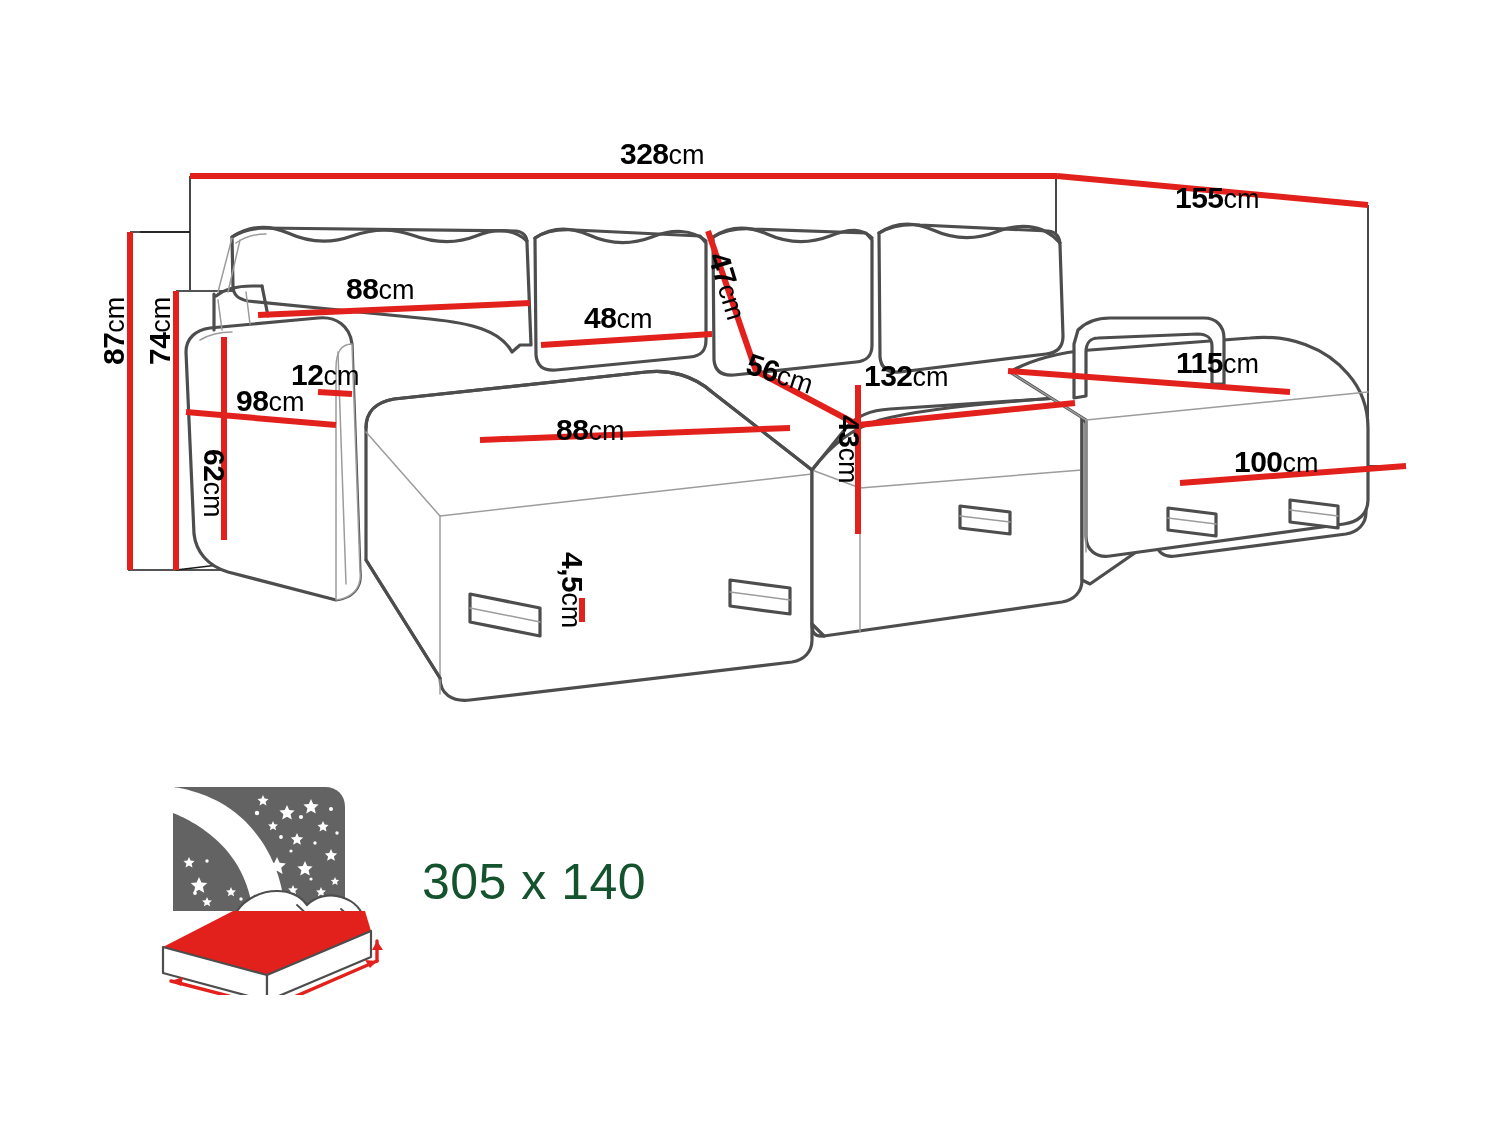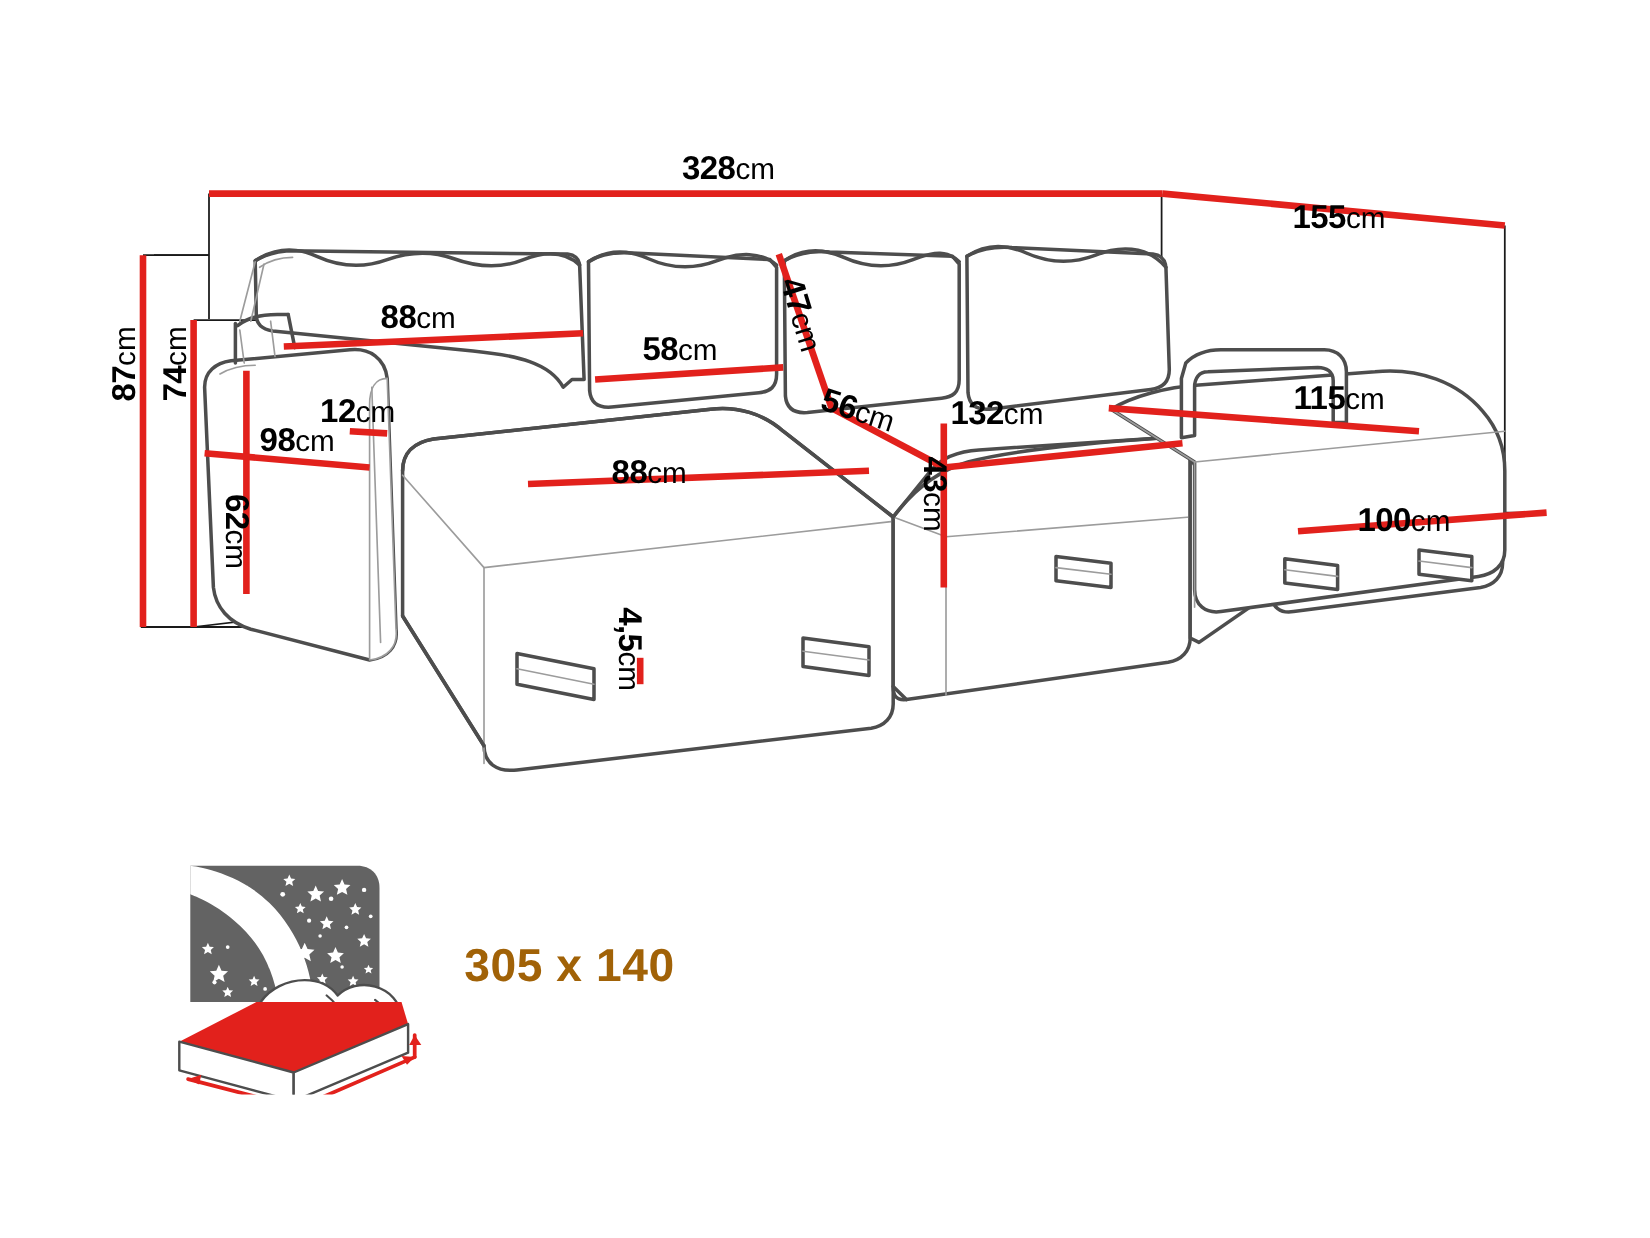--- a/index.html
+++ b/index.html
@@ -26,23 +26,23 @@
     font-size:30px;
     letter-spacing:-0.5px;
   }
   .dimlabel .unit{
     font-weight:normal;
     font-size:27px;
     letter-spacing:0px;
   }
   .bedlabel{
     position:absolute;
-    color:#a16207;
-    font-weight:bold;
-    font-size:42px;
+    color:#14532d;
+    font-weight:normal;
+    font-size:50px;
     letter-spacing:0.5px;
     white-space:nowrap;
     line-height:1;
   }
 </style>
 </head>
 <body>
 
 <div id="stage">
 
@@ -264,21 +264,21 @@
 
 <div class="dimlabel" style="left:291px; top:360px;">
   <span class="num">12</span><span class="unit">cm</span>
 </div>
 
 <div class="dimlabel" style="left:346px; top:274px;">
   <span class="num">88</span><span class="unit">cm</span>
 </div>
 
 <div class="dimlabel" style="left:584px; top:303px;">
-  <span class="num">58</span><span class="unit">cm</span>
+  <span class="num">48</span><span class="unit">cm</span>
 </div>
 
 <div class="dimlabel" style="left:732px; top:249px; transform:rotate(73deg); transform-origin:left top;">
   <span class="num">47</span><span class="unit">cm</span>
 </div>
 
 <div class="dimlabel" style="left:752px; top:349px; transform:rotate(18deg); transform-origin:left top;">
   <span class="num">56</span><span class="unit">cm</span>
 </div>
 
@@ -295,21 +295,21 @@
 </div>
 
 <div class="dimlabel" style="left:587px; top:552px; transform:rotate(90deg); transform-origin:left top;">
   <span class="num">4,5</span><span class="unit">cm</span>
 </div>
 
 <div class="dimlabel" style="left:1176px; top:348px;">
   <span class="num">115</span><span class="unit">cm</span>
 </div>
 
-<div class="dimlabel" style="left:1234px; top:447px;margin-top:12px;">
+<div class="dimlabel" style="left:1234px; top:447px;">
   <span class="num">100</span><span class="unit">cm</span>
 </div>
 
 <svg id="bedicon" width="300" height="230" viewBox="0 0 300 230" style="position:absolute; left:145px; top:765px;" xmlns="http://www.w3.org/2000/svg">
   <defs>
     <style>
       .sky   { fill:#636363; }
       .star  { fill:#ffffff; }
       .wht   { fill:#ffffff; stroke:#4d4d4d; stroke-width:2.2; stroke-linejoin:round; }
       .red   { fill:#e2211c; stroke:none; }

